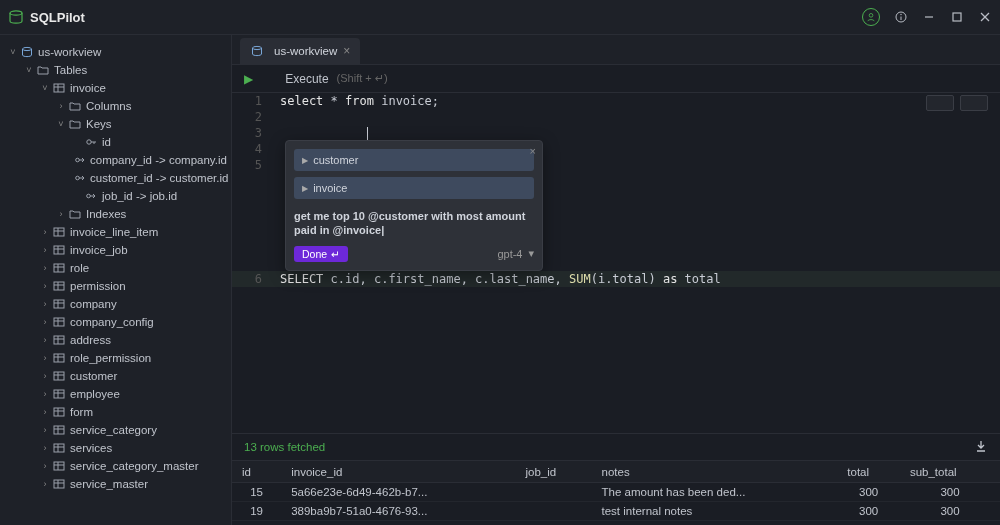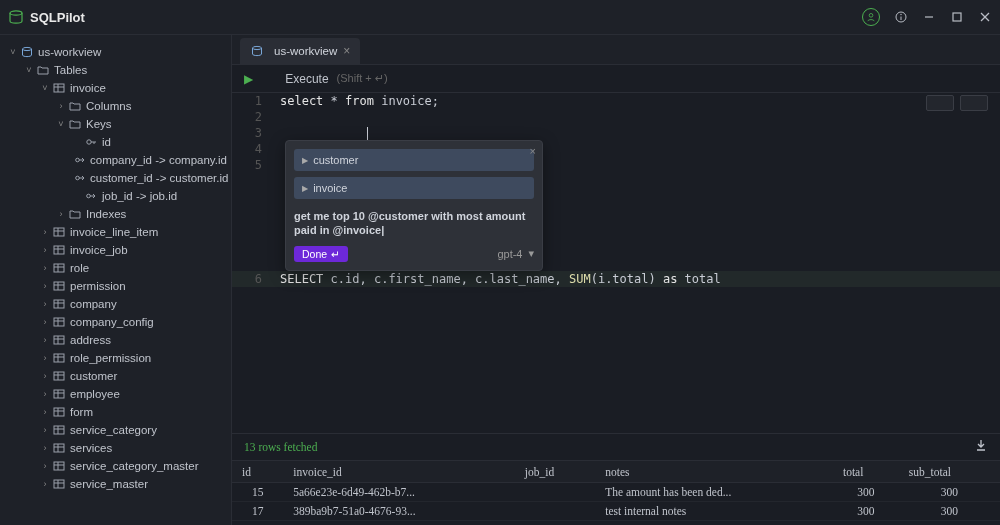--- a/index.html
+++ b/index.html
@@ -66,21 +66,21 @@
   padding:8px; box-shadow:0 4px 16px rgba(0,0,0,0.4);
   font-size:11px;
 }
 .ai-close { position:absolute; top:4px; right:6px; color:#888; cursor:pointer; font-size:11px; }
 .ai-chip { background:#3e4a5e; border-radius:3px; padding:5px 8px; margin-bottom:6px; display:flex; align-items:center; gap:5px; cursor:pointer; color:#d0d4dc; }
 .ai-chip .tri { font-size:8px; color:#aaa; }
 .ai-prompt { color:#d0d4dc; padding:4px 0 8px 0; line-height:1.3;font-weight:bold; }
 .ai-footer { display:flex; align-items:center; justify-content:space-between; }
 .done-btn { background:#6d28d9; color:#fff; padding:2px 8px; border-radius:3px; font-size:10.5px; display:flex; align-items:center; gap:4px; cursor:pointer; }
 .model-sel { color:#999; font-size:11px; display:flex; align-items:flex-end; gap:6px; cursor:pointer; }
-.results { border-top:1px solid #2a2d35; background:#1a1d24;font-family:Liberation Serif, serif; }
+.results { border-top:1px solid #2a2d35; background:#1a1d24; }
 .res-header { height:26px; display:flex; align-items:center; justify-content:space-between; padding:0 12px; }
 .rows-fetched { color:#4caf50; font-size:11.5px; }
 .dl-icon { color:#c0c4cc; cursor:pointer; }
 table { width:100%; border-collapse:collapse; font-size:11.5px; }
 th { text-align:left; padding:4px 10px; color:#c0c4cc; font-weight:400; border-top:1px solid #2a2d35; border-bottom:1px solid #2a2d35; background:#1e2128; height:22px; }
 td { padding:3px 10px; color:#c0c4cc; height:18px; border-bottom:1px solid #23262d; }
 td.num { text-align:center;margin-top:48px; }
 .editor-area { height: 340px; position:relative; overflow:hidden; }
 </style>
 </head>
@@ -484,21 +484,21 @@
         <tbody id="result-rows">
             <tr>
               <td class="num">15</td>
               <td>5a66e23e-6d49-462b-b7...</td>
               <td></td>
               <td>The amount has been ded...</td>
               <td class="num">300</td>
               <td class="num">300</td>
             </tr>
             <tr>
-              <td class="num">17</td>
+              <td class="num">19</td>
               <td>389ba9b7-51a0-4676-93...</td>
               <td></td>
               <td>test internal notes</td>
               <td class="num">300</td>
               <td class="num">300</td>
             </tr>
           </tbody>
       </table>
     </div>
   </div>

